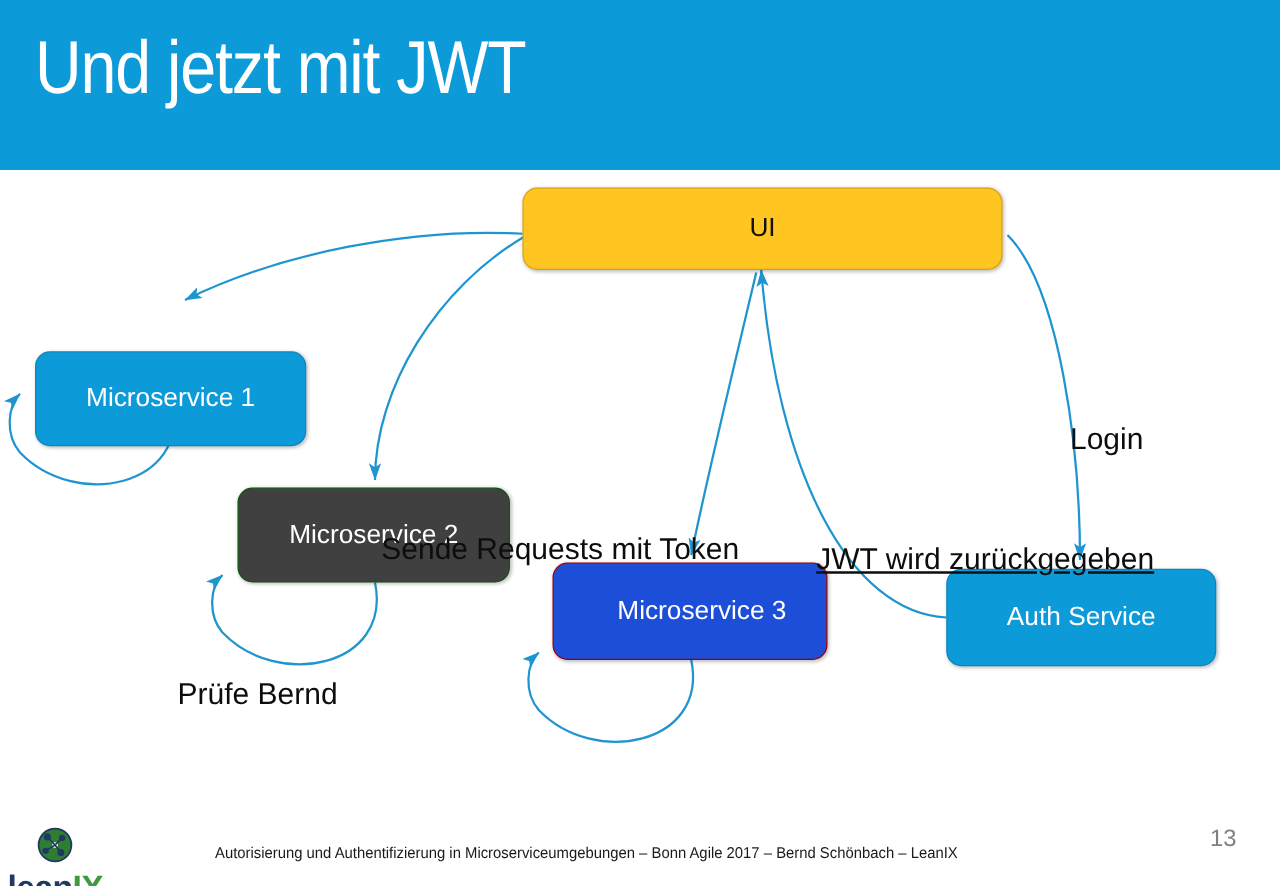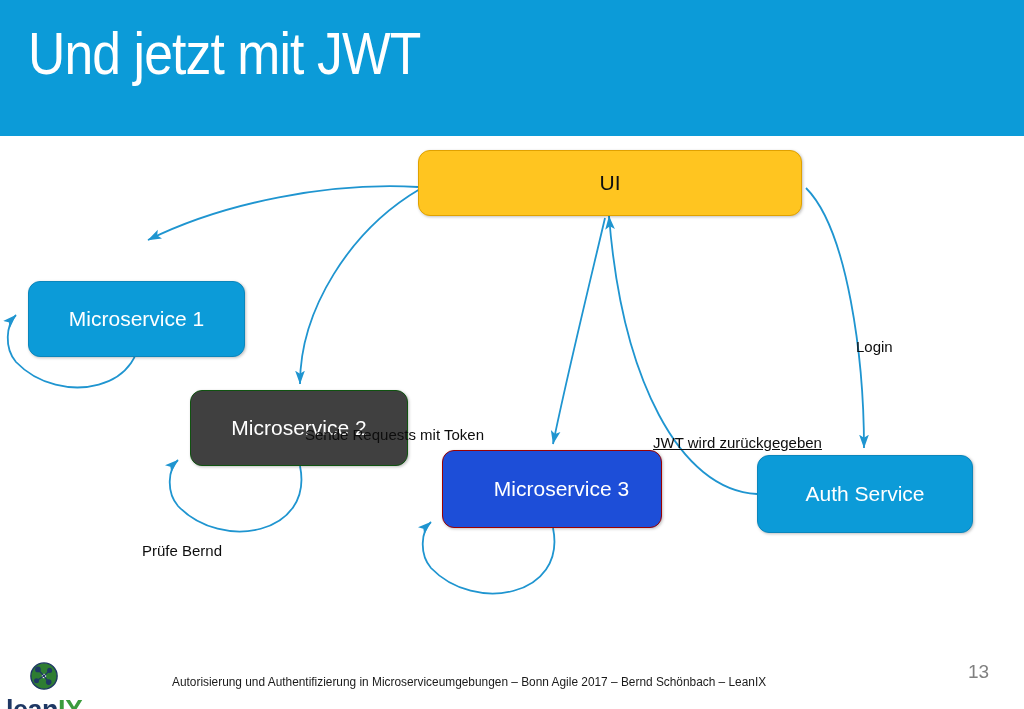--- a/index.html
+++ b/index.html
@@ -86,21 +86,21 @@
     background: #1d4ed8;
     border: 1.5px solid #9B0000;
     color: #ffffff;
     padding-left: 19px;
   }
 
   
   .edge-label {
     position: absolute;
     font-family: "Liberation Sans", sans-serif;
-    font-size: 15px;
+    font-size: 24px;
     color: #0d0d0d;
     white-space: nowrap;
   }
 
   
   #footer {
     position: absolute;
     left: 0;
     top: 640px;
     width: 1024px;

